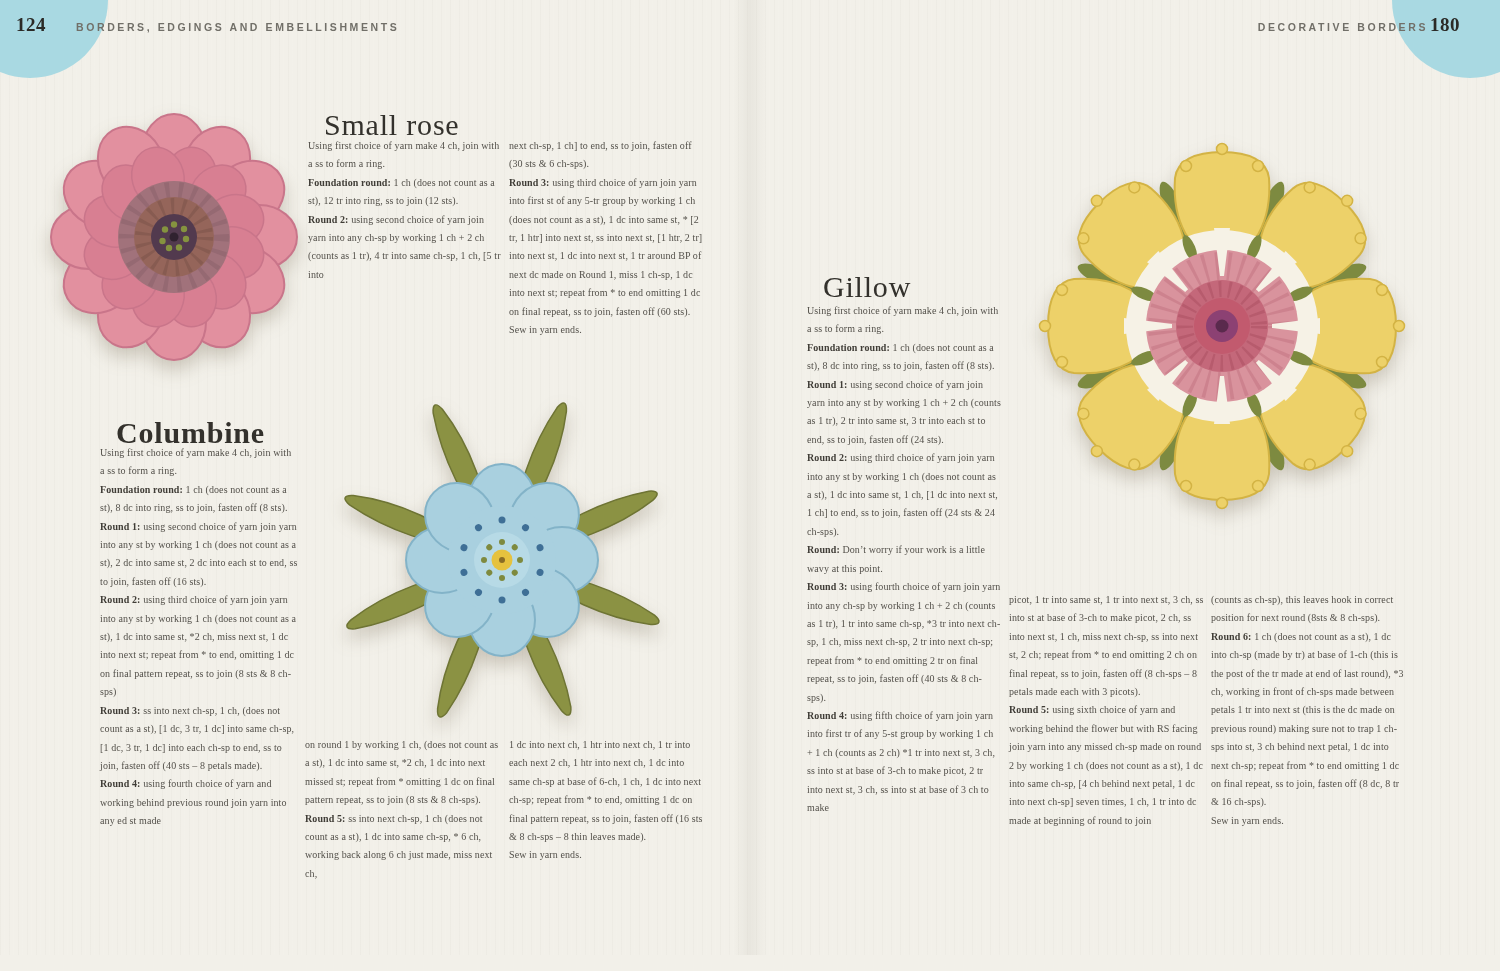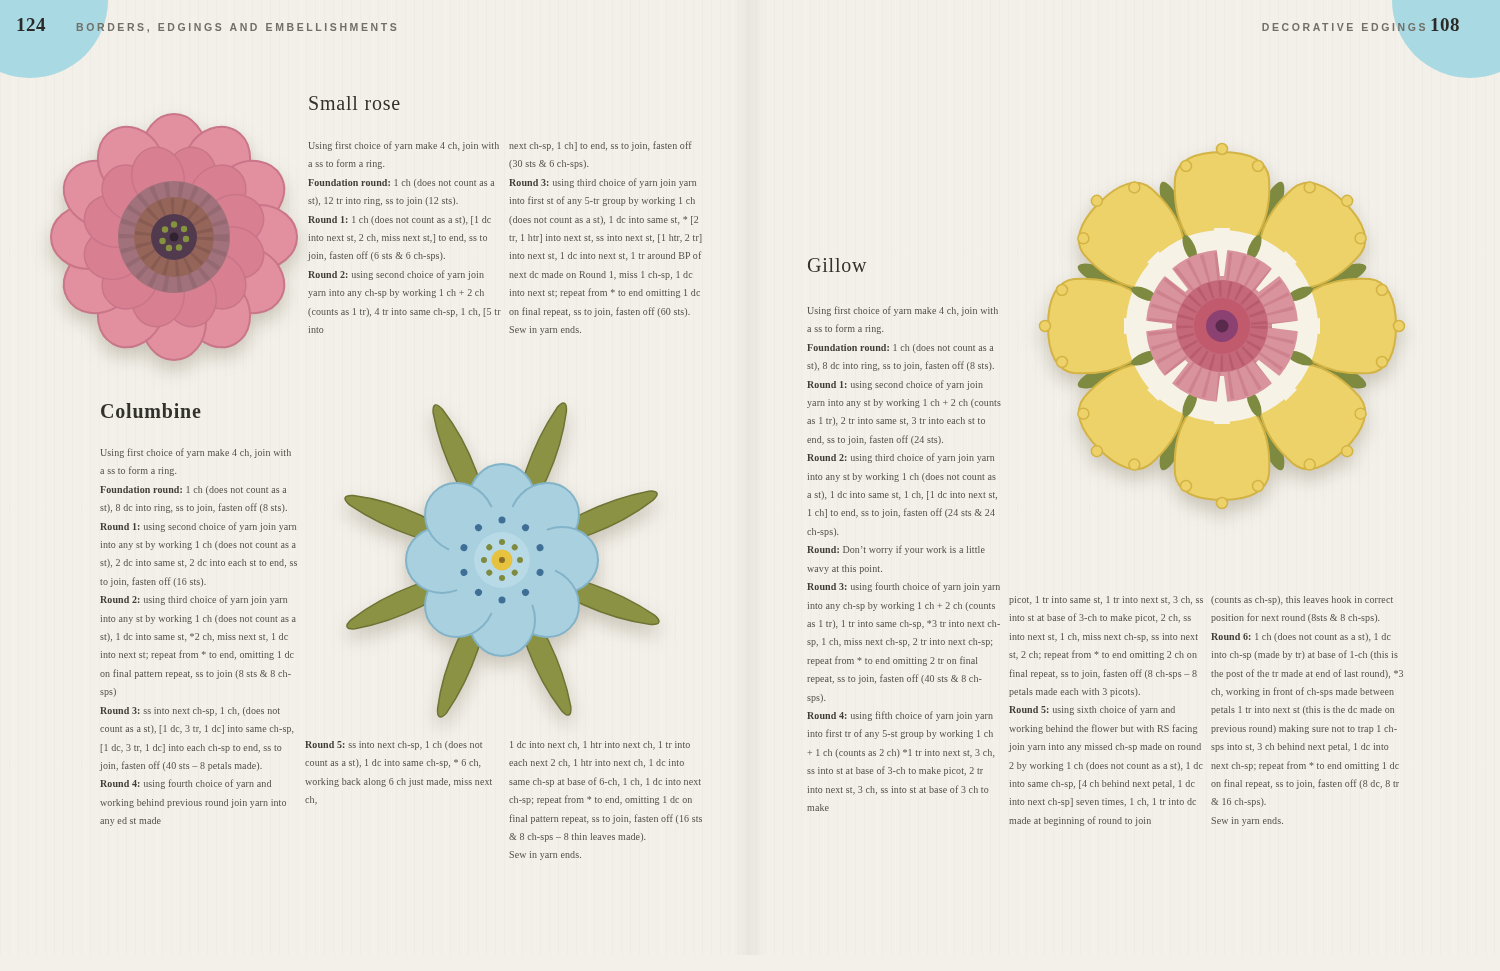--- a/index.html
+++ b/index.html
@@ -26,22 +26,22 @@
   .pagenum-left{left:16px;top:14px;}
   .pagenum-right{left:1430px;top:14px;}
   .runhead{
     position:absolute;top:21px;
     font-family:"Liberation Sans",sans-serif;font-size:10.5px;letter-spacing:2.6px;
     color:var(--running-header,#716f68);white-space:nowrap;font-weight:bold;
   }
   .runhead-left{left:76px;}
   .runhead-right{right:72px;}
   .title{
-    position:absolute;margin:0;font-family:"Liberation Serif",serif;
-    font-weight:400;font-size:20px;letter-spacing:0.8px;color:var(--heading,#33312c);
+    position:absolute;margin:16px;font-family:"Liberation Serif",serif;
+    font-weight:400;font-size:30px;letter-spacing:0.8px;color:var(--heading,#33312c);
   }
   #t-smallrose{left:308px;top:92px;}
   #t-columbine{left:100px;top:400px;font-weight:bold;}
   #t-gillow{left:807px;top:254px;text-align:center;}
   .col{
     position:absolute;
     font-size:10px;line-height:18.4px;color:var(--body,#53504a);
     letter-spacing:0.1px;
   }
   .col p{margin:0;}
@@ -66,22 +66,22 @@
 <div class="page">
 
   <div class="texture"></div>
   <div class="gutter"></div>
 
   <div class="badge badge-left"></div>
   <div class="pagenum pagenum-left">124</div>
   <div class="runhead runhead-left">BORDERS, EDGINGS AND EMBELLISHMENTS</div>
 
   <div class="badge badge-right"></div>
-  <div class="pagenum pagenum-right">108</div>
-  <div class="runhead runhead-right">DECORATIVE EDGINGS</div>
+  <div class="pagenum pagenum-right">180</div>
+  <div class="runhead runhead-right">DECORATIVE BORDERS</div>
 
   <div class="fig" id="fig-rose">
     <svg viewBox="0 0 252 318" width="252" height="318">
       <defs>
         <ellipse id="rp1" cx="126" cy="74" rx="32" ry="38" style="fill:var(--rose-outer);stroke:var(--rose-outer-line);stroke-width:2"></ellipse>
         <ellipse id="rp2" cx="126" cy="97" rx="26" ry="30" style="fill:var(--rose-outer2);stroke:var(--rose-outer-line);stroke-width:1.5"></ellipse>
       </defs>
       <g>
         <use href="#rp1"></use>
           <use href="#rp1" transform="rotate(30 126 159)"></use>
@@ -235,37 +235,37 @@
     </svg>
   </div>
 
   <h2 class="title" id="t-smallrose">Small rose</h2>
   <h2 class="title" id="t-columbine">Columbine</h2>
   <h2 class="title" id="t-gillow">Gillow</h2>
 
   <div class="col" id="sr-col1">
       <p>Using first choice of yarn make 4 ch, join with a ss to form a ring.</p>
       <p><strong>Foundation round: </strong>1 ch (does not count as a st), 12 tr into ring, ss to join (12 sts).</p>
-      <p><strong>Round 1: </strong>1 ch (does not count as a st), [1 dc into next st, 2 ch, miss next st,] to end, ss to join, fasten off (6 sts &amp; 6 ch-sps).</p>
       <p><strong>Round 2: </strong>using second choice of yarn join yarn into any ch-sp by working 1 ch + 2 ch (counts as 1 tr), 4 tr into same ch-sp, 1 ch, [5 tr into</p>
     </div>
   <div class="col" id="sr-col2">
       <p>next ch-sp, 1 ch] to end, ss to join, fasten off (30 sts &amp; 6 ch-sps).</p>
       <p><strong>Round 3: </strong>using third choice of yarn join yarn into first st of any 5-tr group by working 1 ch (does not count as a st), 1 dc into same st, * [2 tr, 1 htr] into next st, ss into next st, [1 htr, 2 tr] into next st, 1 dc into next st, 1 tr around BP of next dc made on Round 1, miss 1 ch-sp, 1 dc into next st; repeat from * to end omitting 1 dc on final repeat, ss to join, fasten off (60 sts).</p>
       <p>Sew in yarn ends.</p>
     </div>
   <div class="col" id="cb-col1">
       <p>Using first choice of yarn make 4 ch, join with a ss to form a ring.</p>
       <p><strong>Foundation round: </strong>1 ch (does not count as a st), 8 dc into ring, ss to join, fasten off (8 sts).</p>
       <p><strong>Round 1: </strong>using second choice of yarn join yarn into any st by working 1 ch (does not count as a st), 2 dc into same st, 2 dc into each st to end, ss to join, fasten off (16 sts).</p>
       <p><strong>Round 2: </strong>using third choice of yarn join yarn into any st by working 1 ch (does not count as a st), 1 dc into same st, *2 ch, miss next st, 1 dc into next st; repeat from * to end, omitting 1 dc on final pattern repeat, ss to join (8 sts &amp; 8 ch-sps)</p>
       <p><strong>Round 3: </strong>ss into next ch-sp, 1 ch, (does not count as a st), [1 dc, 3 tr, 1 dc] into same ch-sp, [1 dc, 3 tr, 1 dc] into each ch-sp to end, ss to join, fasten off (40 sts – 8 petals made).</p>
       <p><strong>Round 4: </strong>using fourth choice of yarn and working behind previous round join yarn into any ed st made</p>
     </div>
   <div class="col" id="cb-col2">
+      <p>on round 1 by working 1 ch, (does not count as a st), 1 dc into same st, *2 ch, 1 dc into next missed st; repeat from * omitting 1 dc on final pattern repeat, ss to join (8 sts &amp; 8 ch-sps).</p>
       <p><strong>Round 5: </strong>ss into next ch-sp, 1 ch (does not count as a st), 1 dc into same ch-sp, * 6 ch, working back along 6 ch just made, miss next ch,</p>
     </div>
   <div class="col" id="cb-col3">
       <p>1 dc into next ch, 1 htr into next ch, 1 tr into each next 2 ch, 1 htr into next ch, 1 dc into same ch-sp at base of 6-ch, 1 ch, 1 dc into next ch-sp; repeat from * to end, omitting 1 dc on final pattern repeat, ss to join, fasten off (16 sts &amp; 8 ch-sps – 8 thin leaves made).</p>
       <p>Sew in yarn ends.</p>
     </div>
   <div class="col" id="gl-col1">
       <p>Using first choice of yarn make 4 ch, join with a ss to form a ring.</p>
       <p><strong>Foundation round: </strong>1 ch (does not count as a st), 8 dc into ring, ss to join, fasten off (8 sts).</p>
       <p><strong>Round 1: </strong>using second choice of yarn join yarn into any st by working 1 ch + 2 ch (counts as 1 tr), 2 tr into same st, 3 tr into each st to end, ss to join, fasten off (24 sts).</p>

